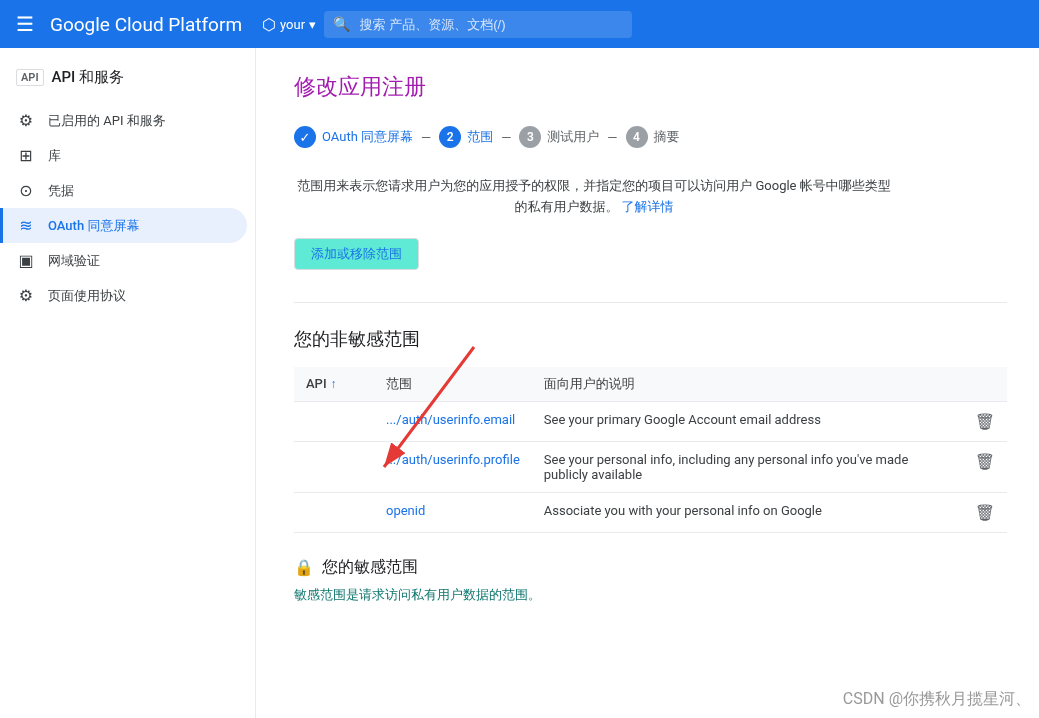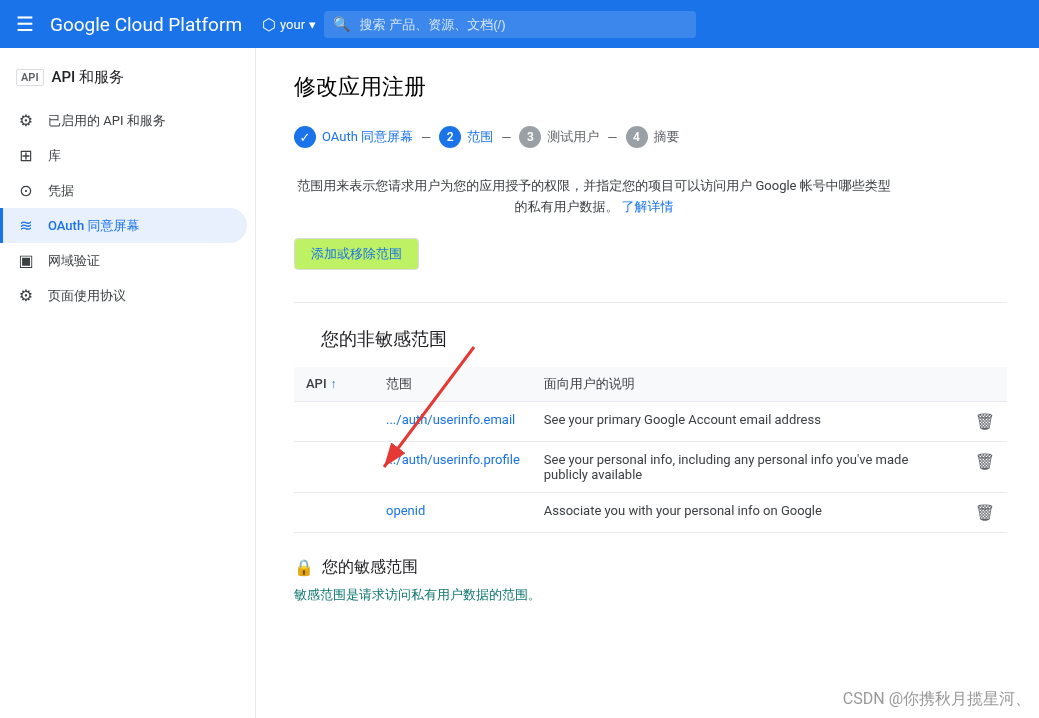--- a/index.html
+++ b/index.html
@@ -43,21 +43,21 @@
       font-size: 16px;
     }
     .nav-search {
       margin-left: auto;
       background: rgba(255,255,255,0.15);
       border: none;
       border-radius: 4px;
       padding: 6px 16px 6px 36px;
       color: #fff;
       font-size: 13px;
-      width: 372px;
+      width: 308px;
       outline: none;
     }
     .nav-search::placeholder { color: rgba(255,255,255,0.8); }
     .nav-search-wrap {
       position: relative;
       display: flex;
       align-items: center;
     }
     .nav-search-icon {
       position: absolute;
@@ -130,21 +130,21 @@
     
     .main-content {
       flex: 1;
       overflow-y: auto;
       padding: 24px 32px;
       background: #fff;
     }
     .page-title {
       font-size: 22px;
       font-weight: 400;
-      color: #000000;
+      color: #a21caf;
       margin-bottom: 24px;
     }
 
     
     .steps-bar {
       display: flex;
       align-items: center;
       margin-bottom: 28px;
       font-size: 13px;
       gap: 4px;
@@ -218,40 +218,39 @@
       text-decoration: none;
     }
 
     
     .add-scope-btn {
       display: inline-flex;
       align-items: center;
       padding: 6px 16px;
       border: 1px solid #dadce0;
       border-radius: 4px;
-      background: #bef264;
+      background: #5eead4;
       color: #1a73e8;
       font-size: 13px;
       cursor: pointer;
       font-weight: 500;
       margin-bottom: 32px;
     }
 
     
     .section-divider {
       border: none;
       border-top: 1px solid #e8eaed;
       margin-bottom: 24px;
     }
     .section-title {
       font-size: 18px;
       font-weight: 400;
       color: #202124;
       margin-bottom: 16px;
-      margin-left: 27px;
     }
 
     
     .scope-table {
       width: 100%;
       border-collapse: collapse;
       font-size: 13px;
     }
     .scope-table th {
       text-align: left;

